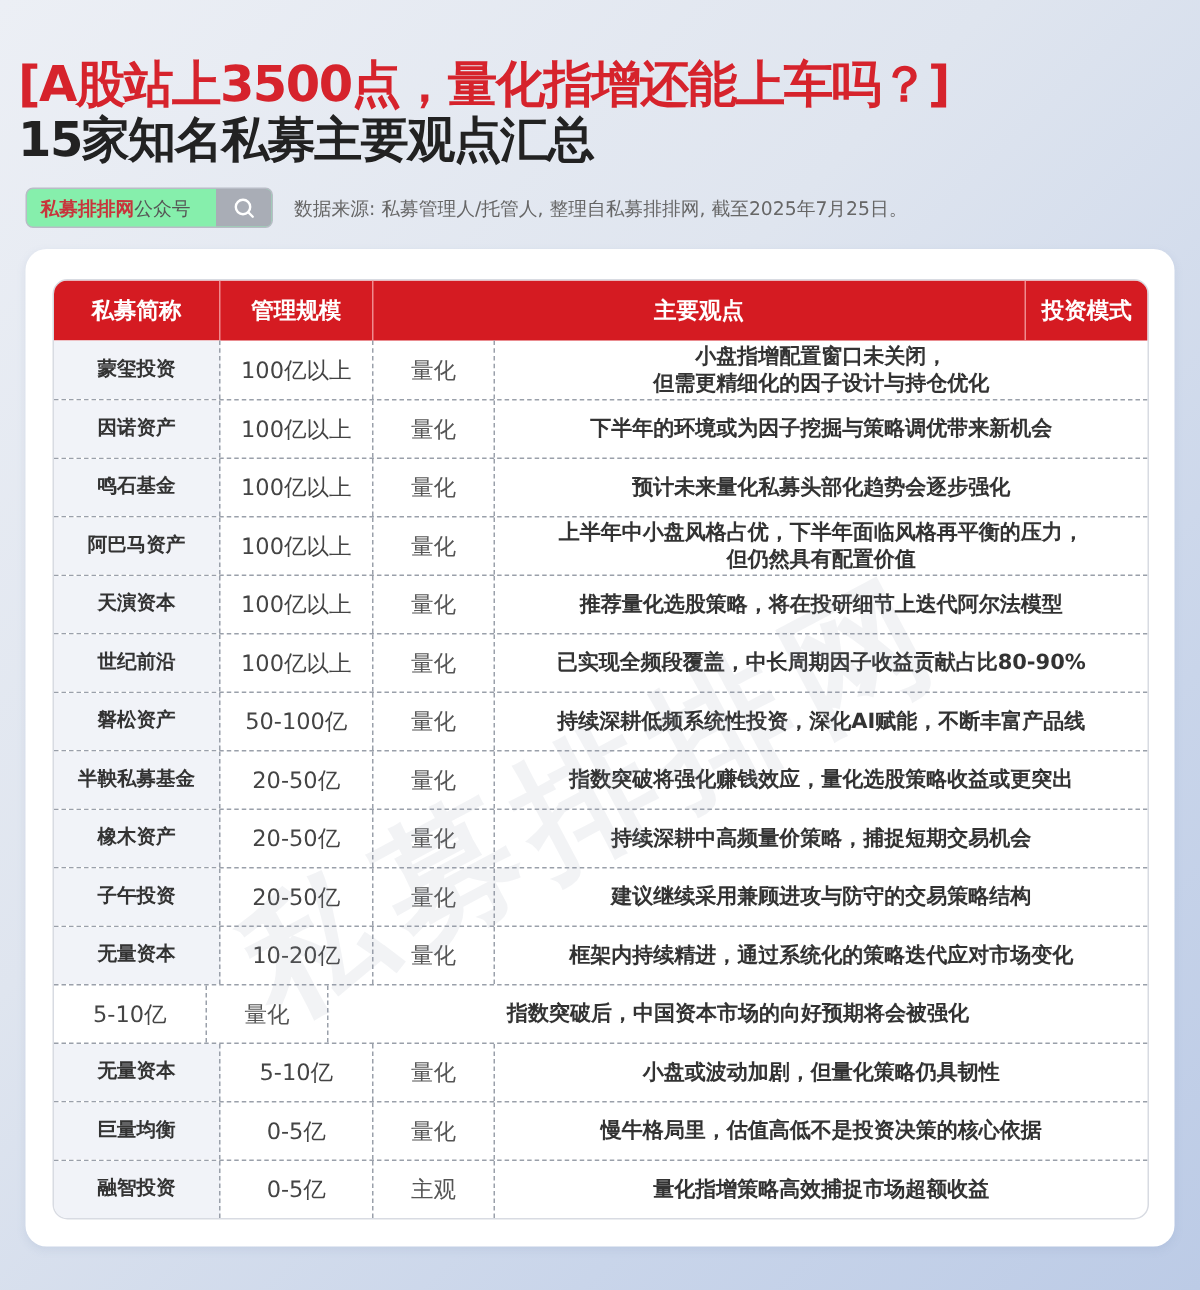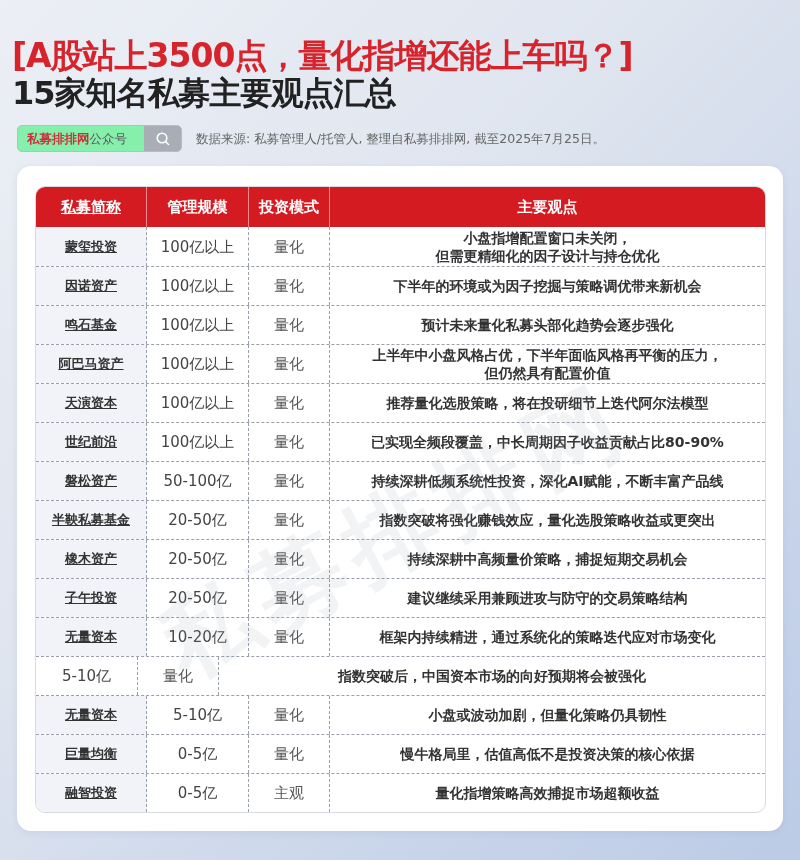--- a/index.html
+++ b/index.html
@@ -50,21 +50,21 @@
   }
   .thead {
     display: flex; height: 40px; background: #d51b22;
   }
   .th {
     color: #fff; font-weight: bold; font-size: 15px;
     display: flex; align-items: center; justify-content: center;
     border-right: 1px solid #f08a8e;
   }
   .th:last-child { border-right: none; }
-  .c1 { width: 111px; text-decoration: underline; }
+  .c1 { width: 111px; }
   .c2 { width: 102px; }
   .c3 { width: 81px; }
   .c4 { flex: 1; }
   .tr {
     display: flex; height: 39px;
     border-top: 1px dashed #9aa0aa;
   }
   .tr:first-of-type { border-top: none; }
   .td {
     display: flex; align-items: center; justify-content: center;
@@ -102,22 +102,22 @@
 </div>
 
 <div class="source-text">数据来源: 私募管理人/托管人, 整理自私募排排网, 截至2025年7月25日。</div>
 
 <div class="card"></div>
 
 <div class="table">
   <div class="thead">
     <div class="th c1">私募简称</div>
     <div class="th c2">管理规模</div>
+    <div class="th c4">主要观点</div>
     <div class="th c3">投资模式</div>
-    <div class="th c4">主要观点</div>
   </div>
   <div id="tbody">
       <div class="tr">
         <div class="td c1">蒙玺投资</div>
         <div class="td c2">100亿以上</div>
         <div class="td c3">量化</div>
         <div class="td c4">小盘指增配置窗口未关闭，
 但需更精细化的因子设计与持仓优化</div>
       </div>
       <div class="tr">

